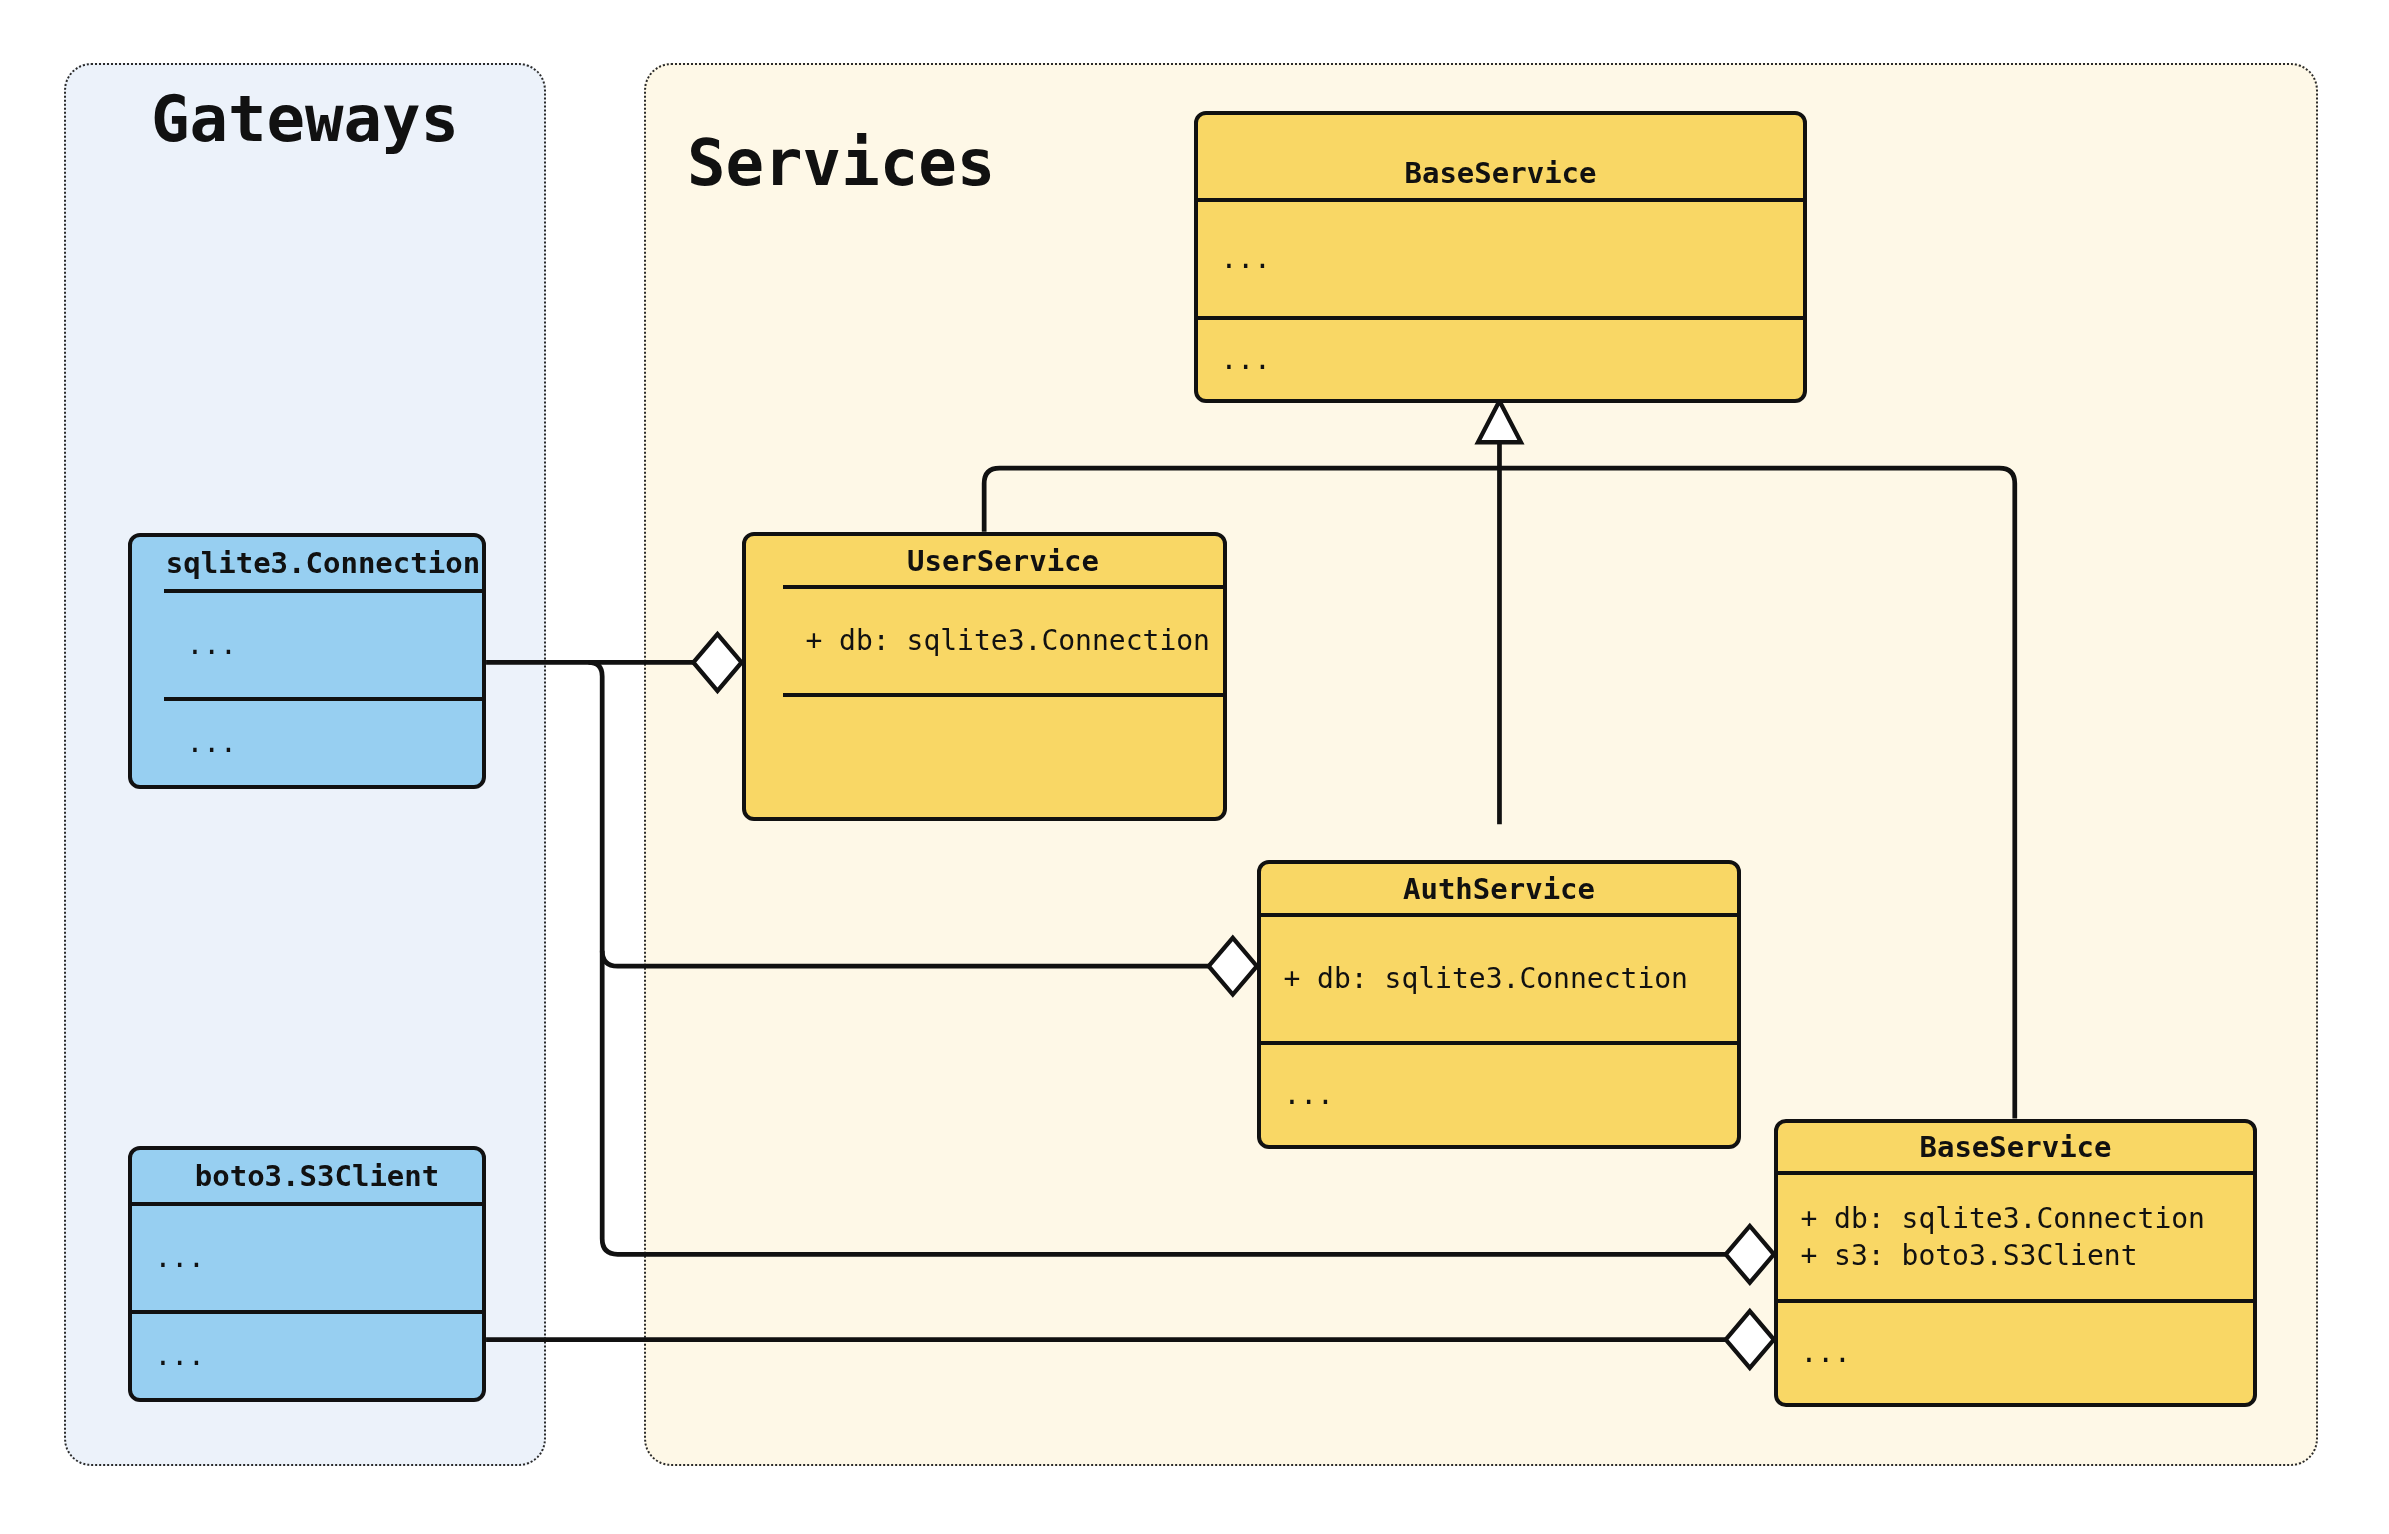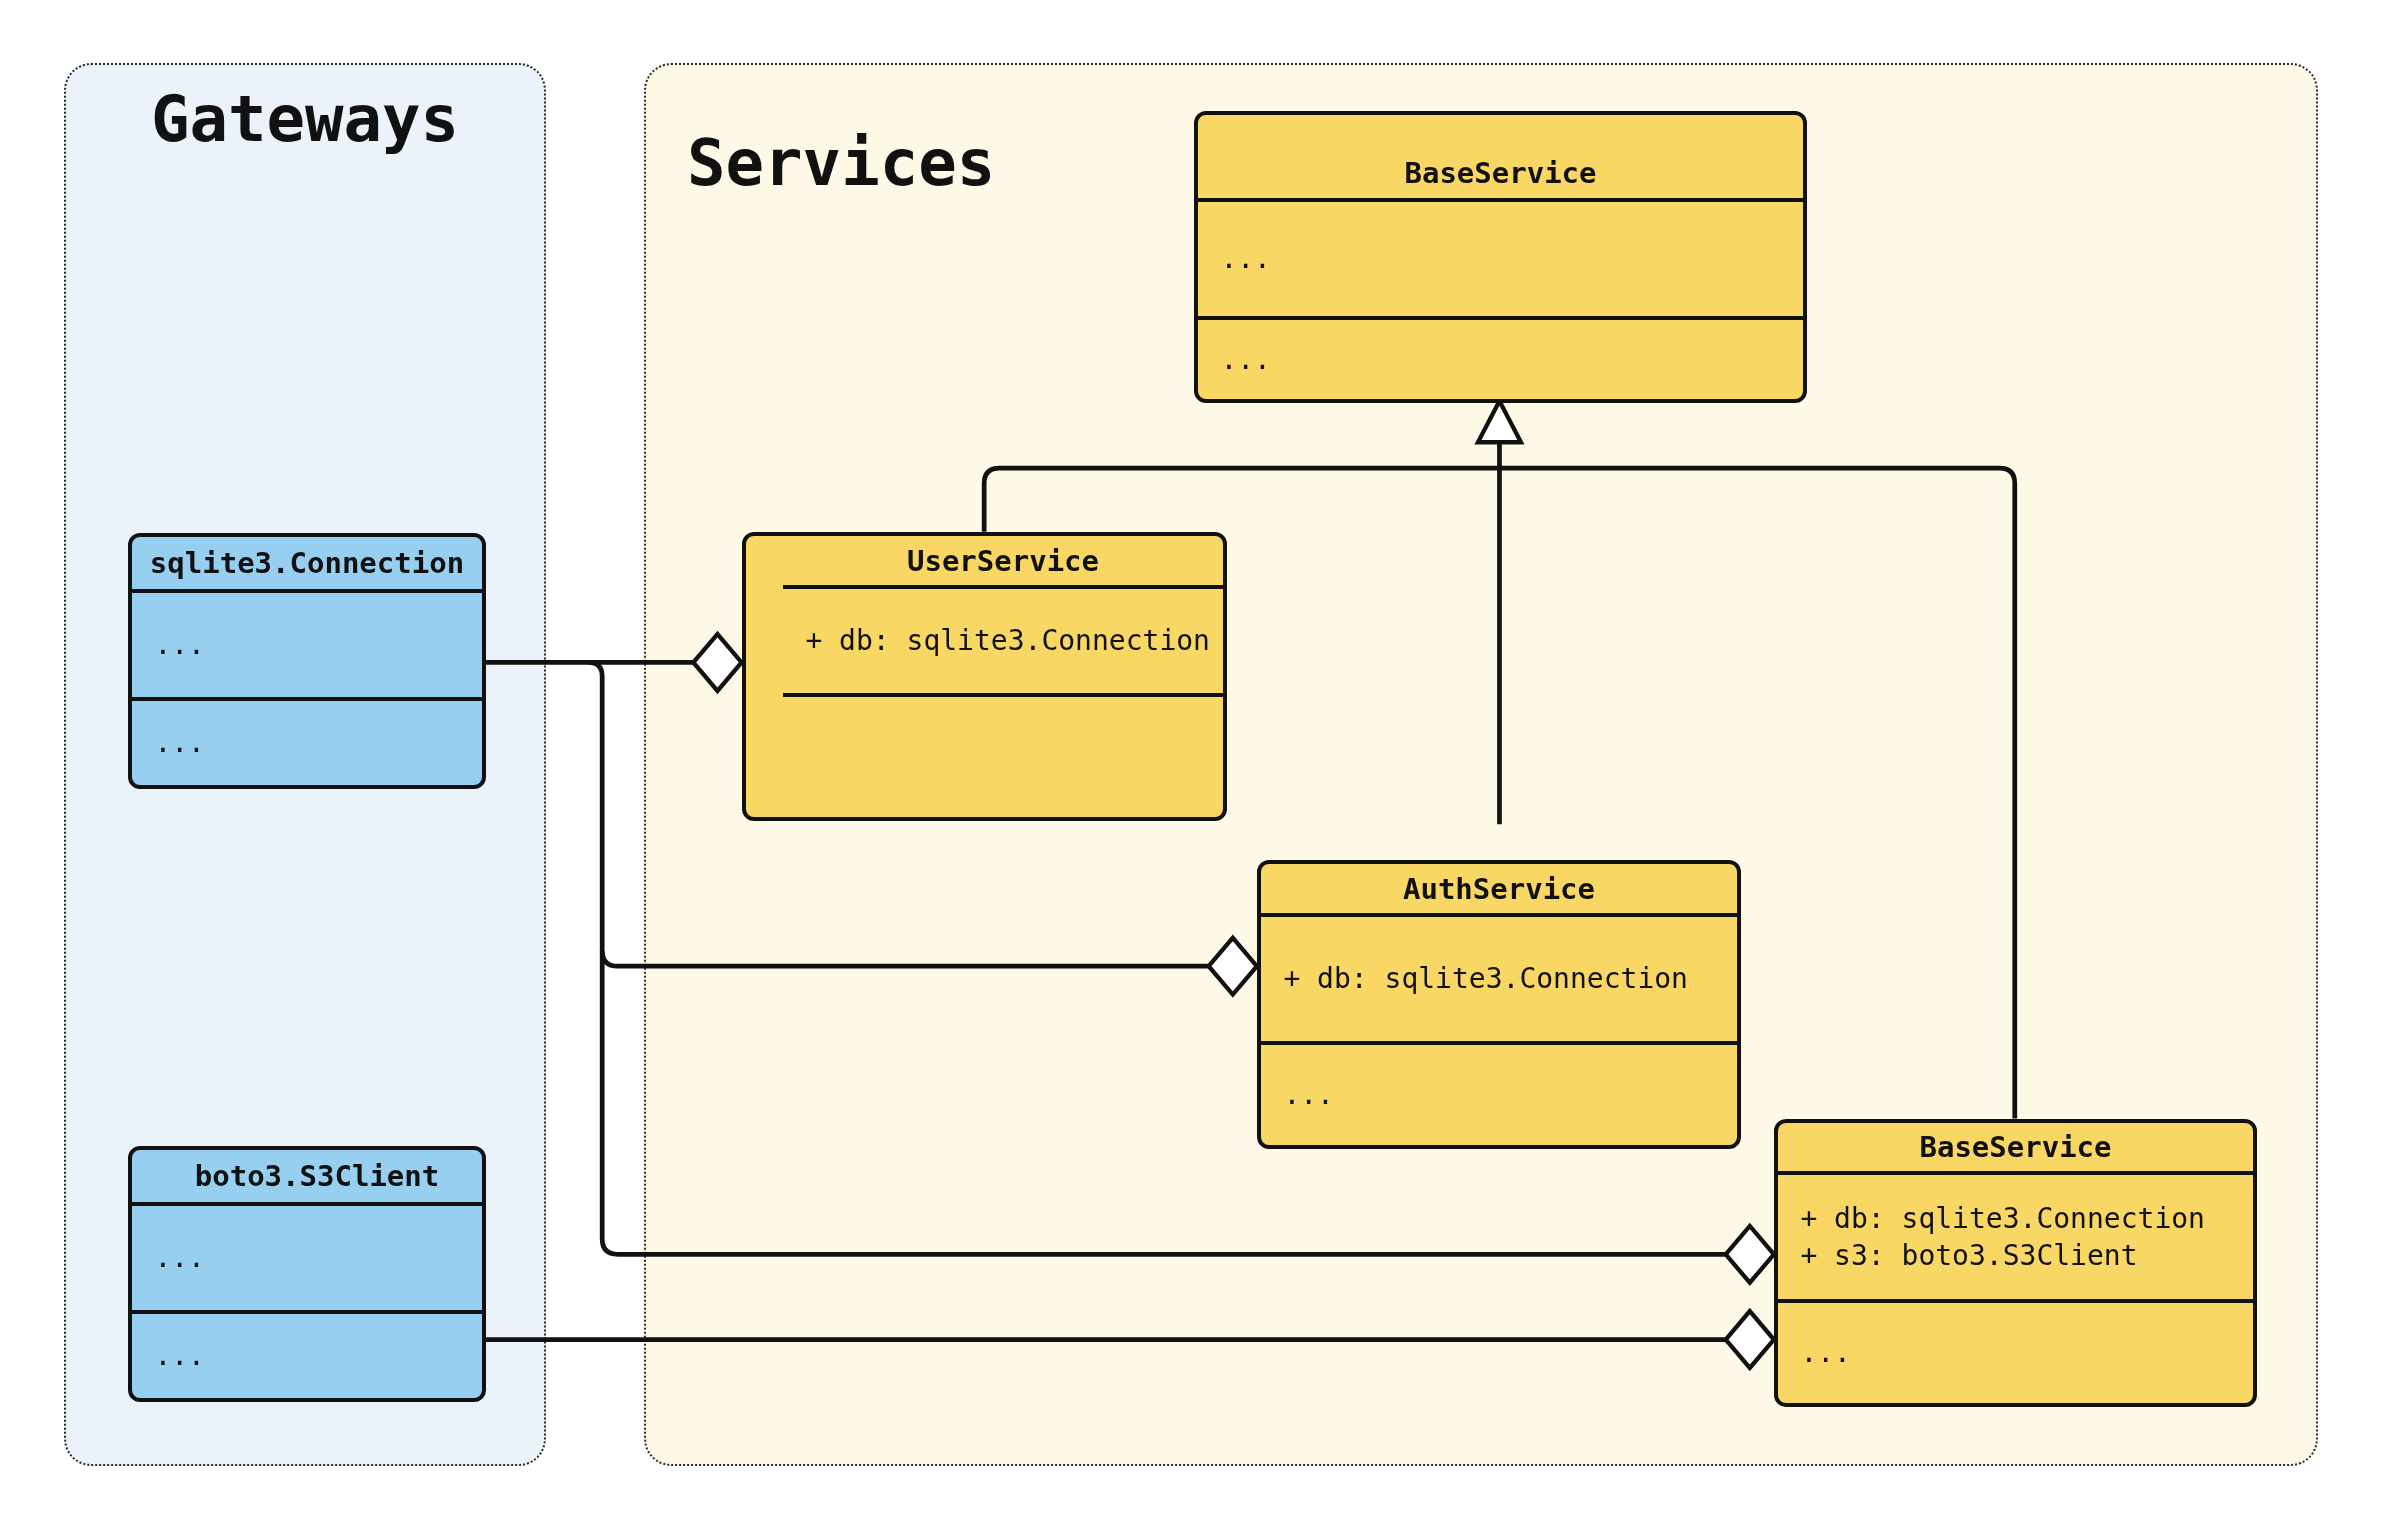--- a/index.html
+++ b/index.html
@@ -137,21 +137,21 @@
     <div class="cls-title" style="height:52px;">BaseService</div>
     <div class="cls-sec with-sep" style="height:128px;">
       <div class="mline">+ db: sqlite3.Connection</div>
       <div class="mline">+ s3: boto3.S3Client</div>
     </div>
     <div class="cls-sec last">
       <div class="mline">...</div>
     </div>
   </div>
 
-  <div class="cls gateway" style="left:128px;top:533px;width:358px;height:256px;">
+  <div class="cls gateway" style="left:128px;top:533px;width:358px;height:256px;padding-left:32px;">
     <div class="cls-title" style="height:56px;">sqlite3.Connection</div>
     <div class="cls-sec with-sep" style="height:108px;">
       <div class="mline">...</div>
     </div>
     <div class="cls-sec last">
       <div class="mline">...</div>
     </div>
   </div>
 
   <div class="cls gateway" style="left:128px;top:1146px;width:358px;height:256px;">

